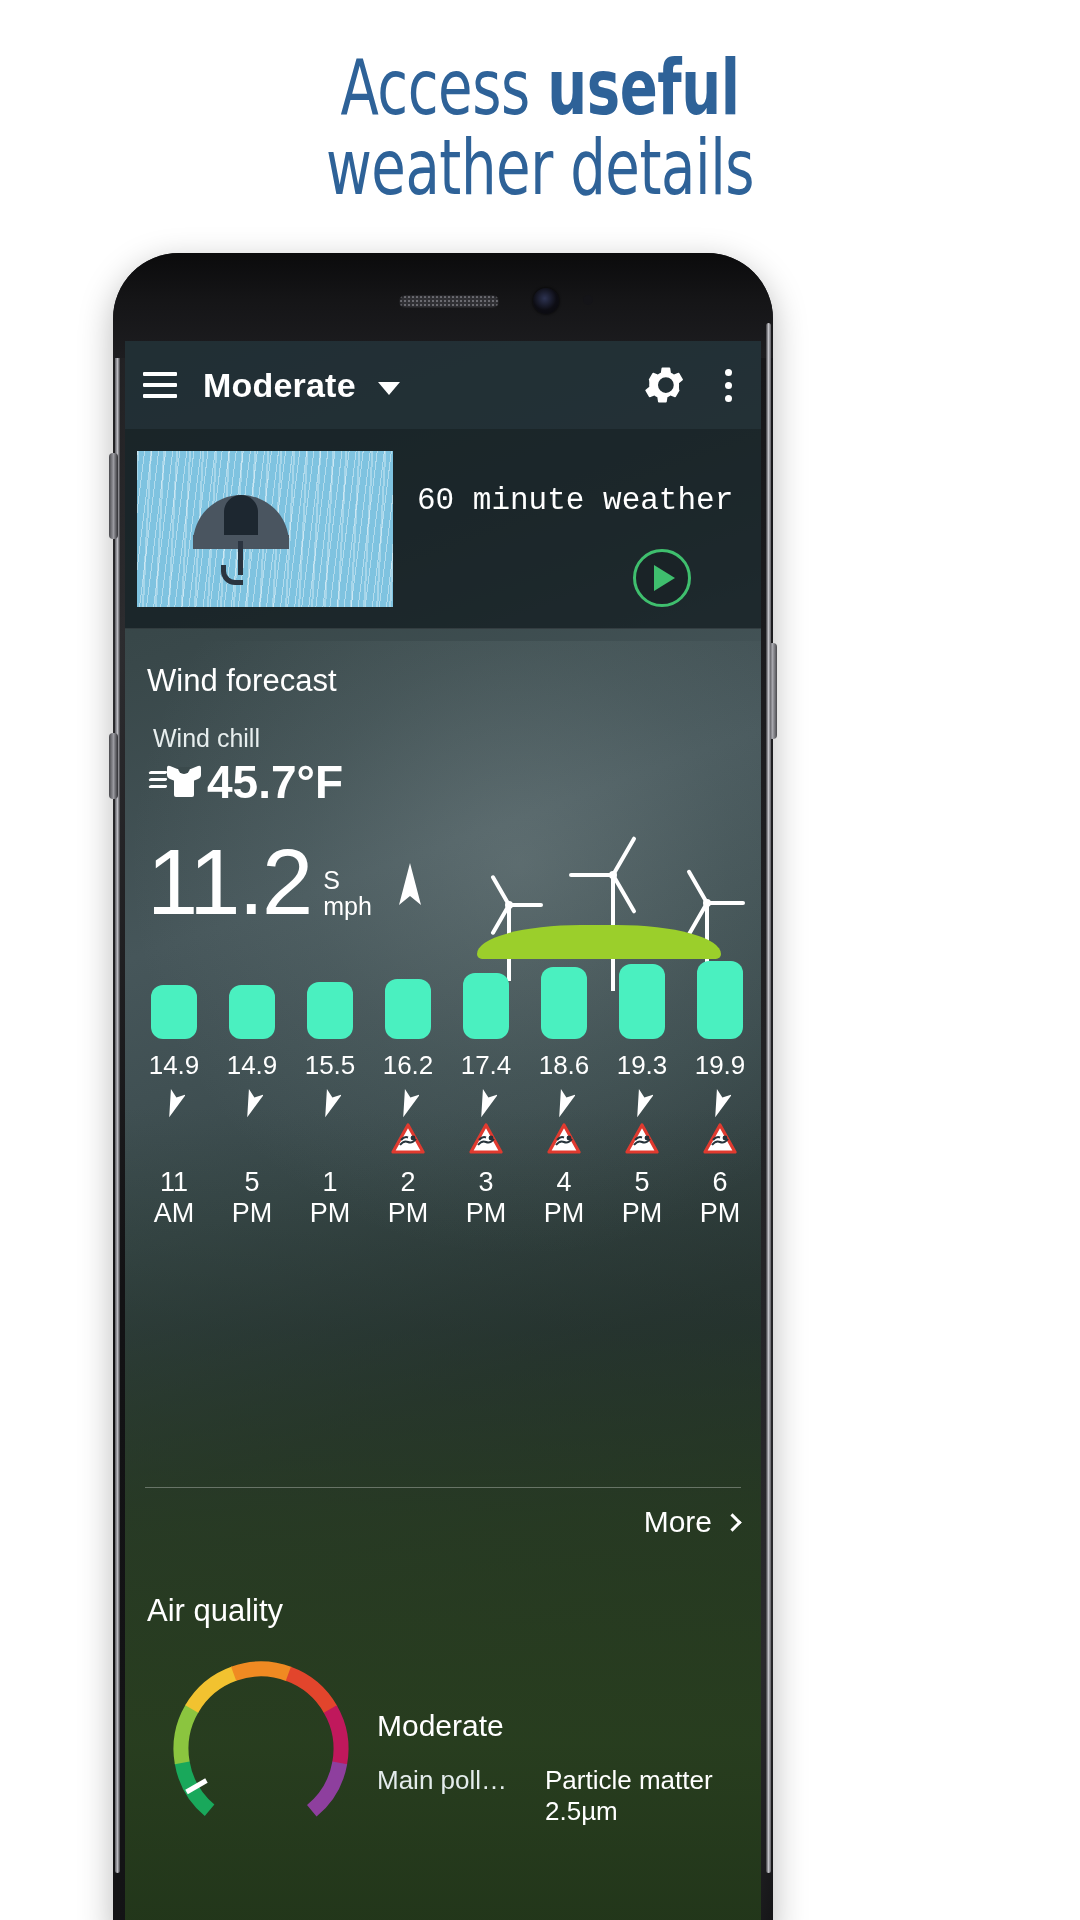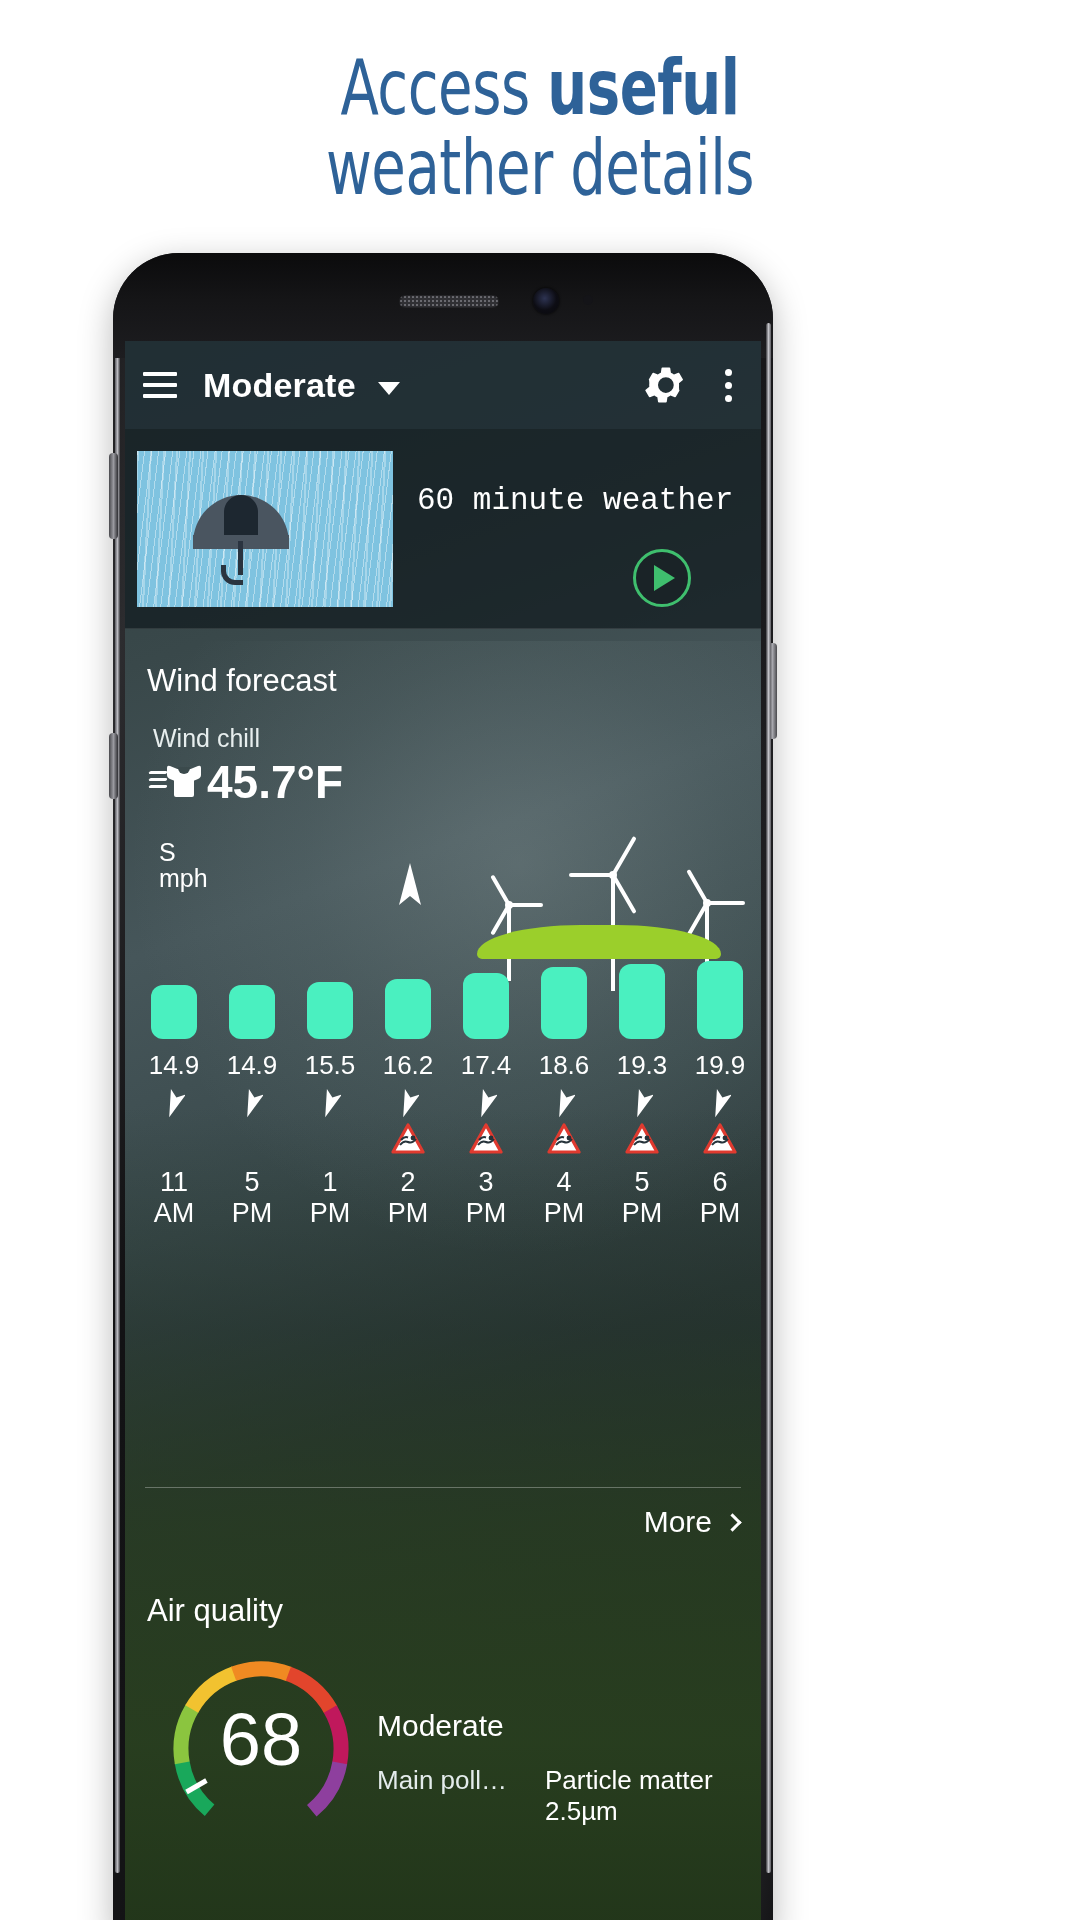--- a/index.html
+++ b/index.html
@@ -292,20 +292,21 @@
             <div class="sl l"></div>
               <div class="sl r"></div>
             <div class="body"></div>
               <div class="neck"></div>
           </div>
         </div>
         <div class="wc-val">45.7°F</div>
       </div>
 
       <div class="speed-row">
+        <div class="speed-big">11.2</div>
         <div class="speed-units">
           <div class="dir">S</div>
           <div class="unit">mph</div>
         </div>
       </div>
       <div class="dirarrow">
         <svg width="30" height="46" viewBox="0 0 30 46">
           <path d="M15 2 L26 44 L15 35 L4 44 Z" fill="#ffffff"></path>
         </svg>
       </div>
@@ -515,20 +516,19 @@
             <path d="M 48.58 161.28 A 80 80 0 0 1 21.07 113.07" stroke="#19a85b" stroke-width="15" fill="none"></path>
             <path d="M 21.22 113.89 A 80 80 0 0 1 31.14 59.28" stroke="#8bc53f" stroke-width="15" fill="none"></path>
             <path d="M 30.72 60.00 A 80 80 0 0 1 73.43 24.54" stroke="#f2c230" stroke-width="15" fill="none"></path>
             <path d="M 72.64 24.82 A 80 80 0 0 1 128.15 25.12" stroke="#f08a22" stroke-width="15" fill="none"></path>
             <path d="M 127.36 24.82 A 80 80 0 0 1 169.70 60.73" stroke="#e2452c" stroke-width="15" fill="none"></path>
             <path d="M 169.28 60.00 A 80 80 0 0 1 178.63 114.72" stroke="#c0185c" stroke-width="15" fill="none"></path>
             <path d="M 178.78 113.89 A 80 80 0 0 1 150.78 161.82" stroke="#8e3f9e" stroke-width="15" fill="none"></path>
             <line x1="45.44" y1="131.50" x2="25.52" y2="143.00" stroke="#ffffff" stroke-width="5"></line>
           </svg>
       </div>
-      <div class="aq-num">68</div>
       <div class="aq-cat">Moderate</div>
       <div class="aq-sub">Main poll…</div>
       <div class="aq-sub2">Particle matter 2.5µm</div>
     </div>
 
   </div>
 </div>
 
 </body></html>

